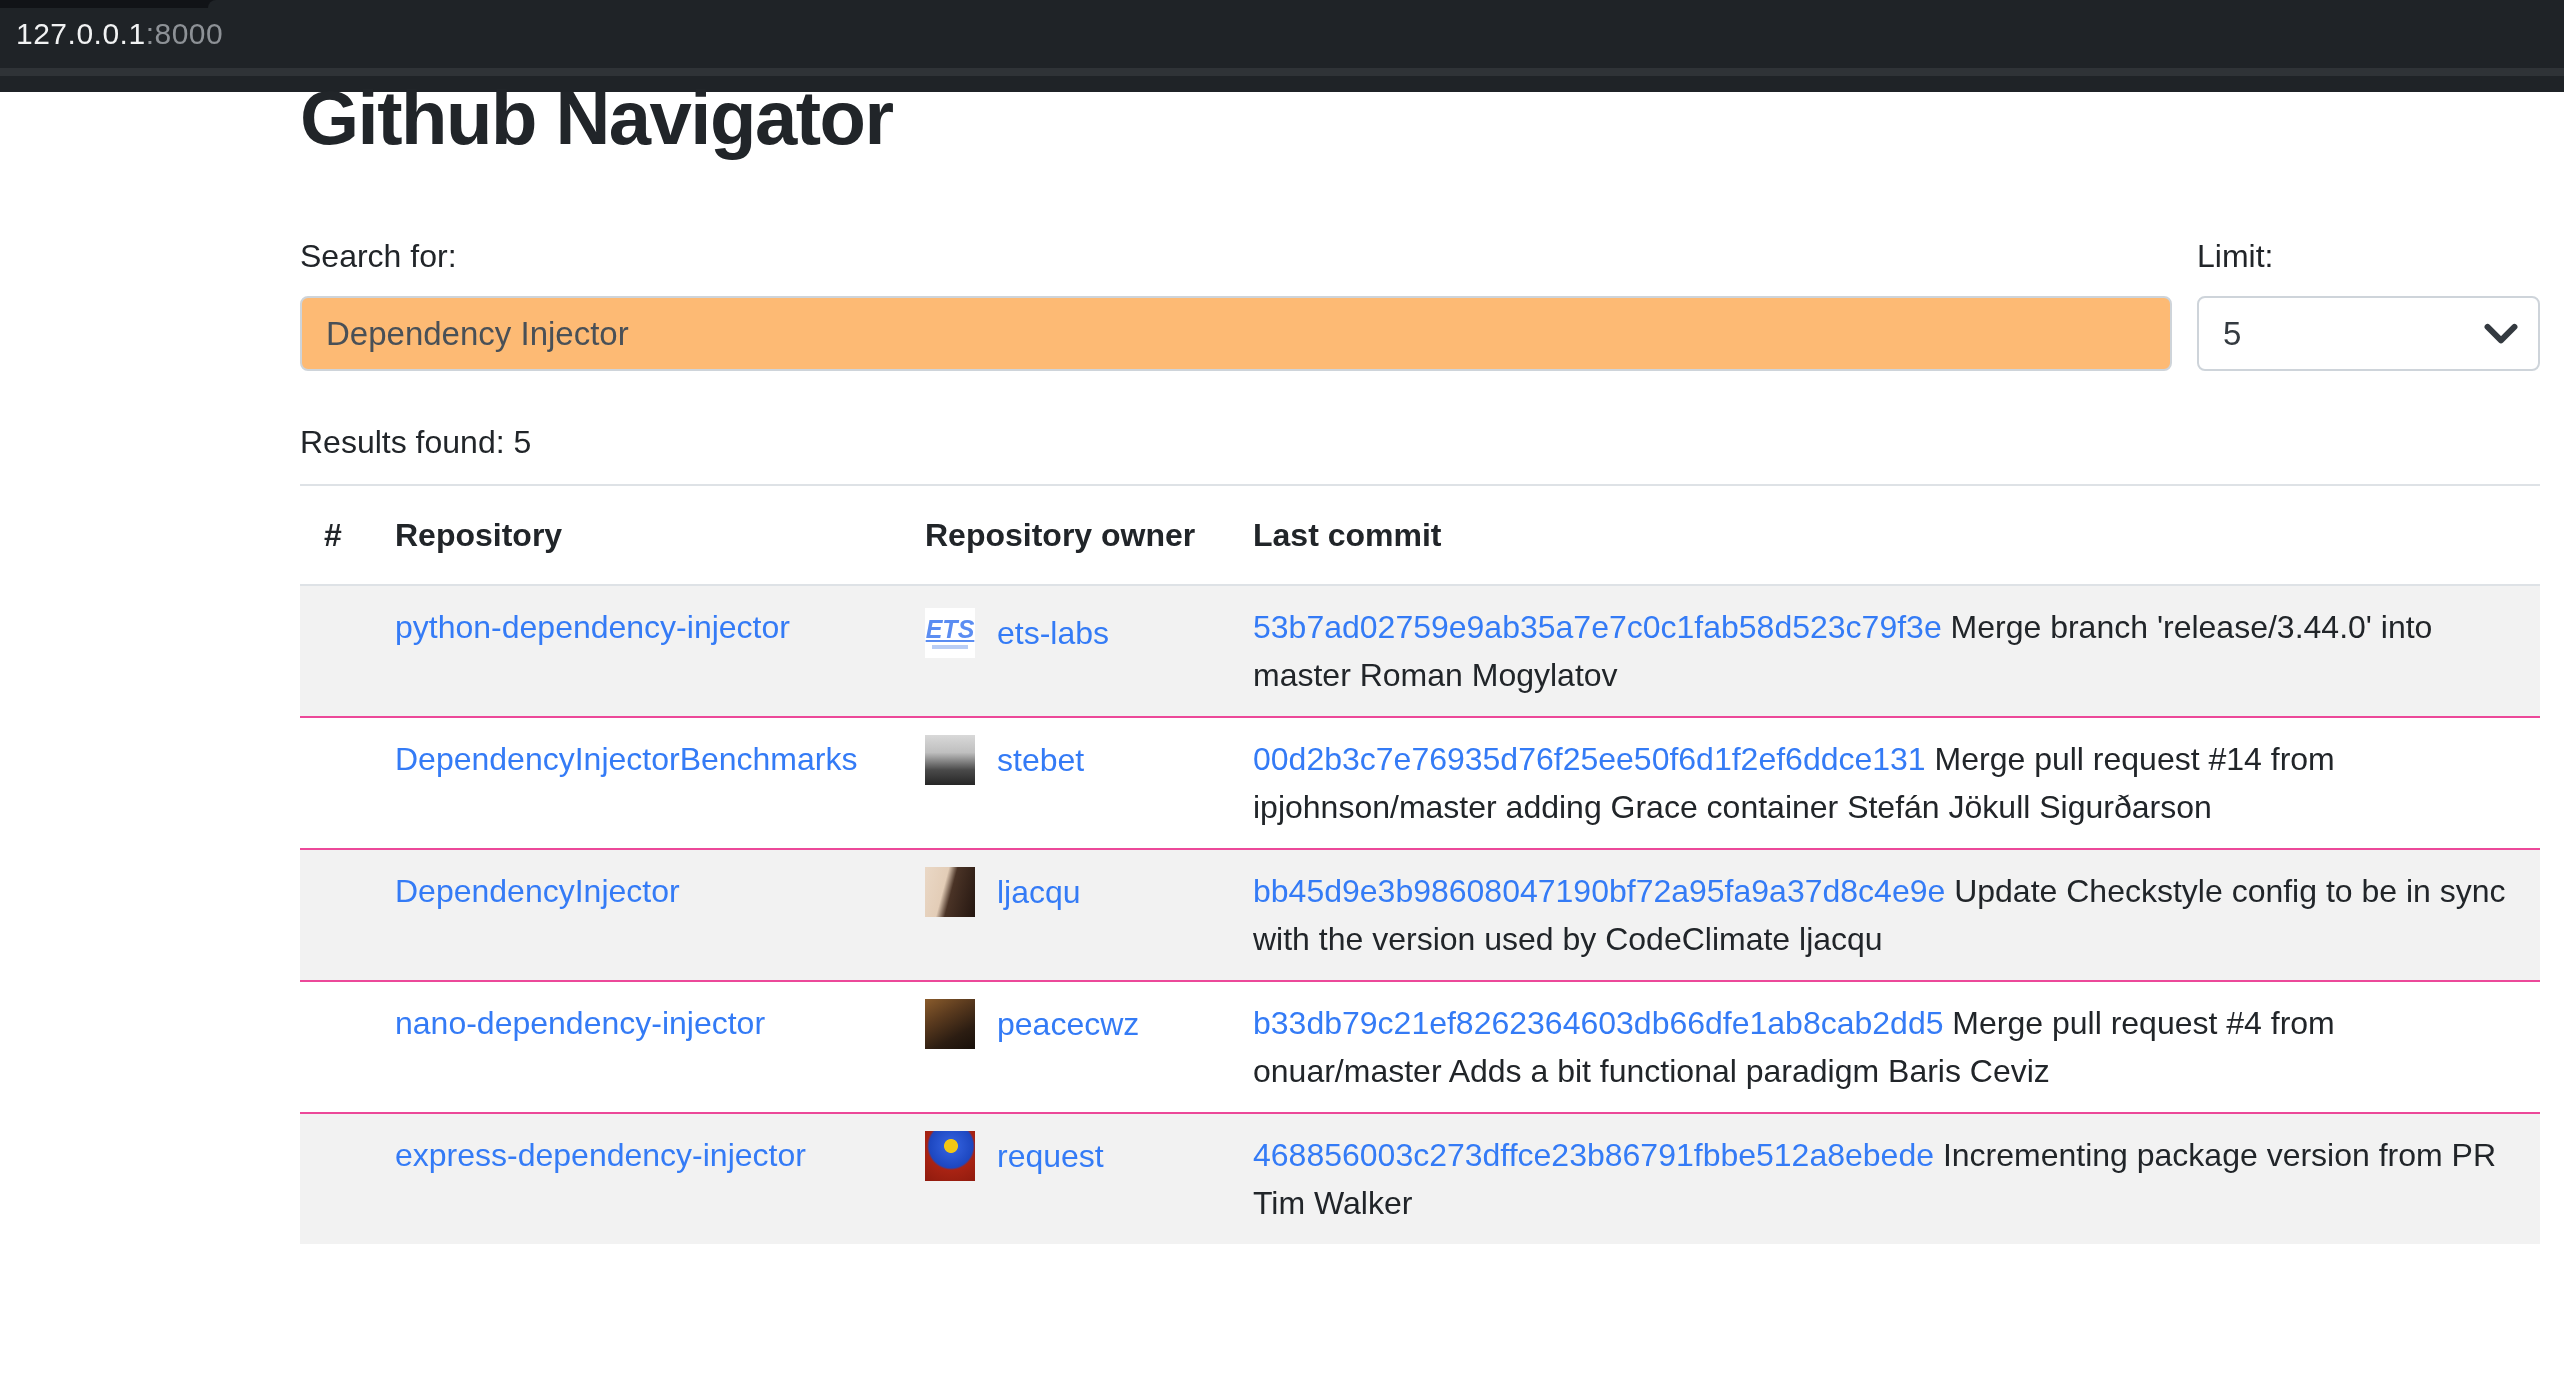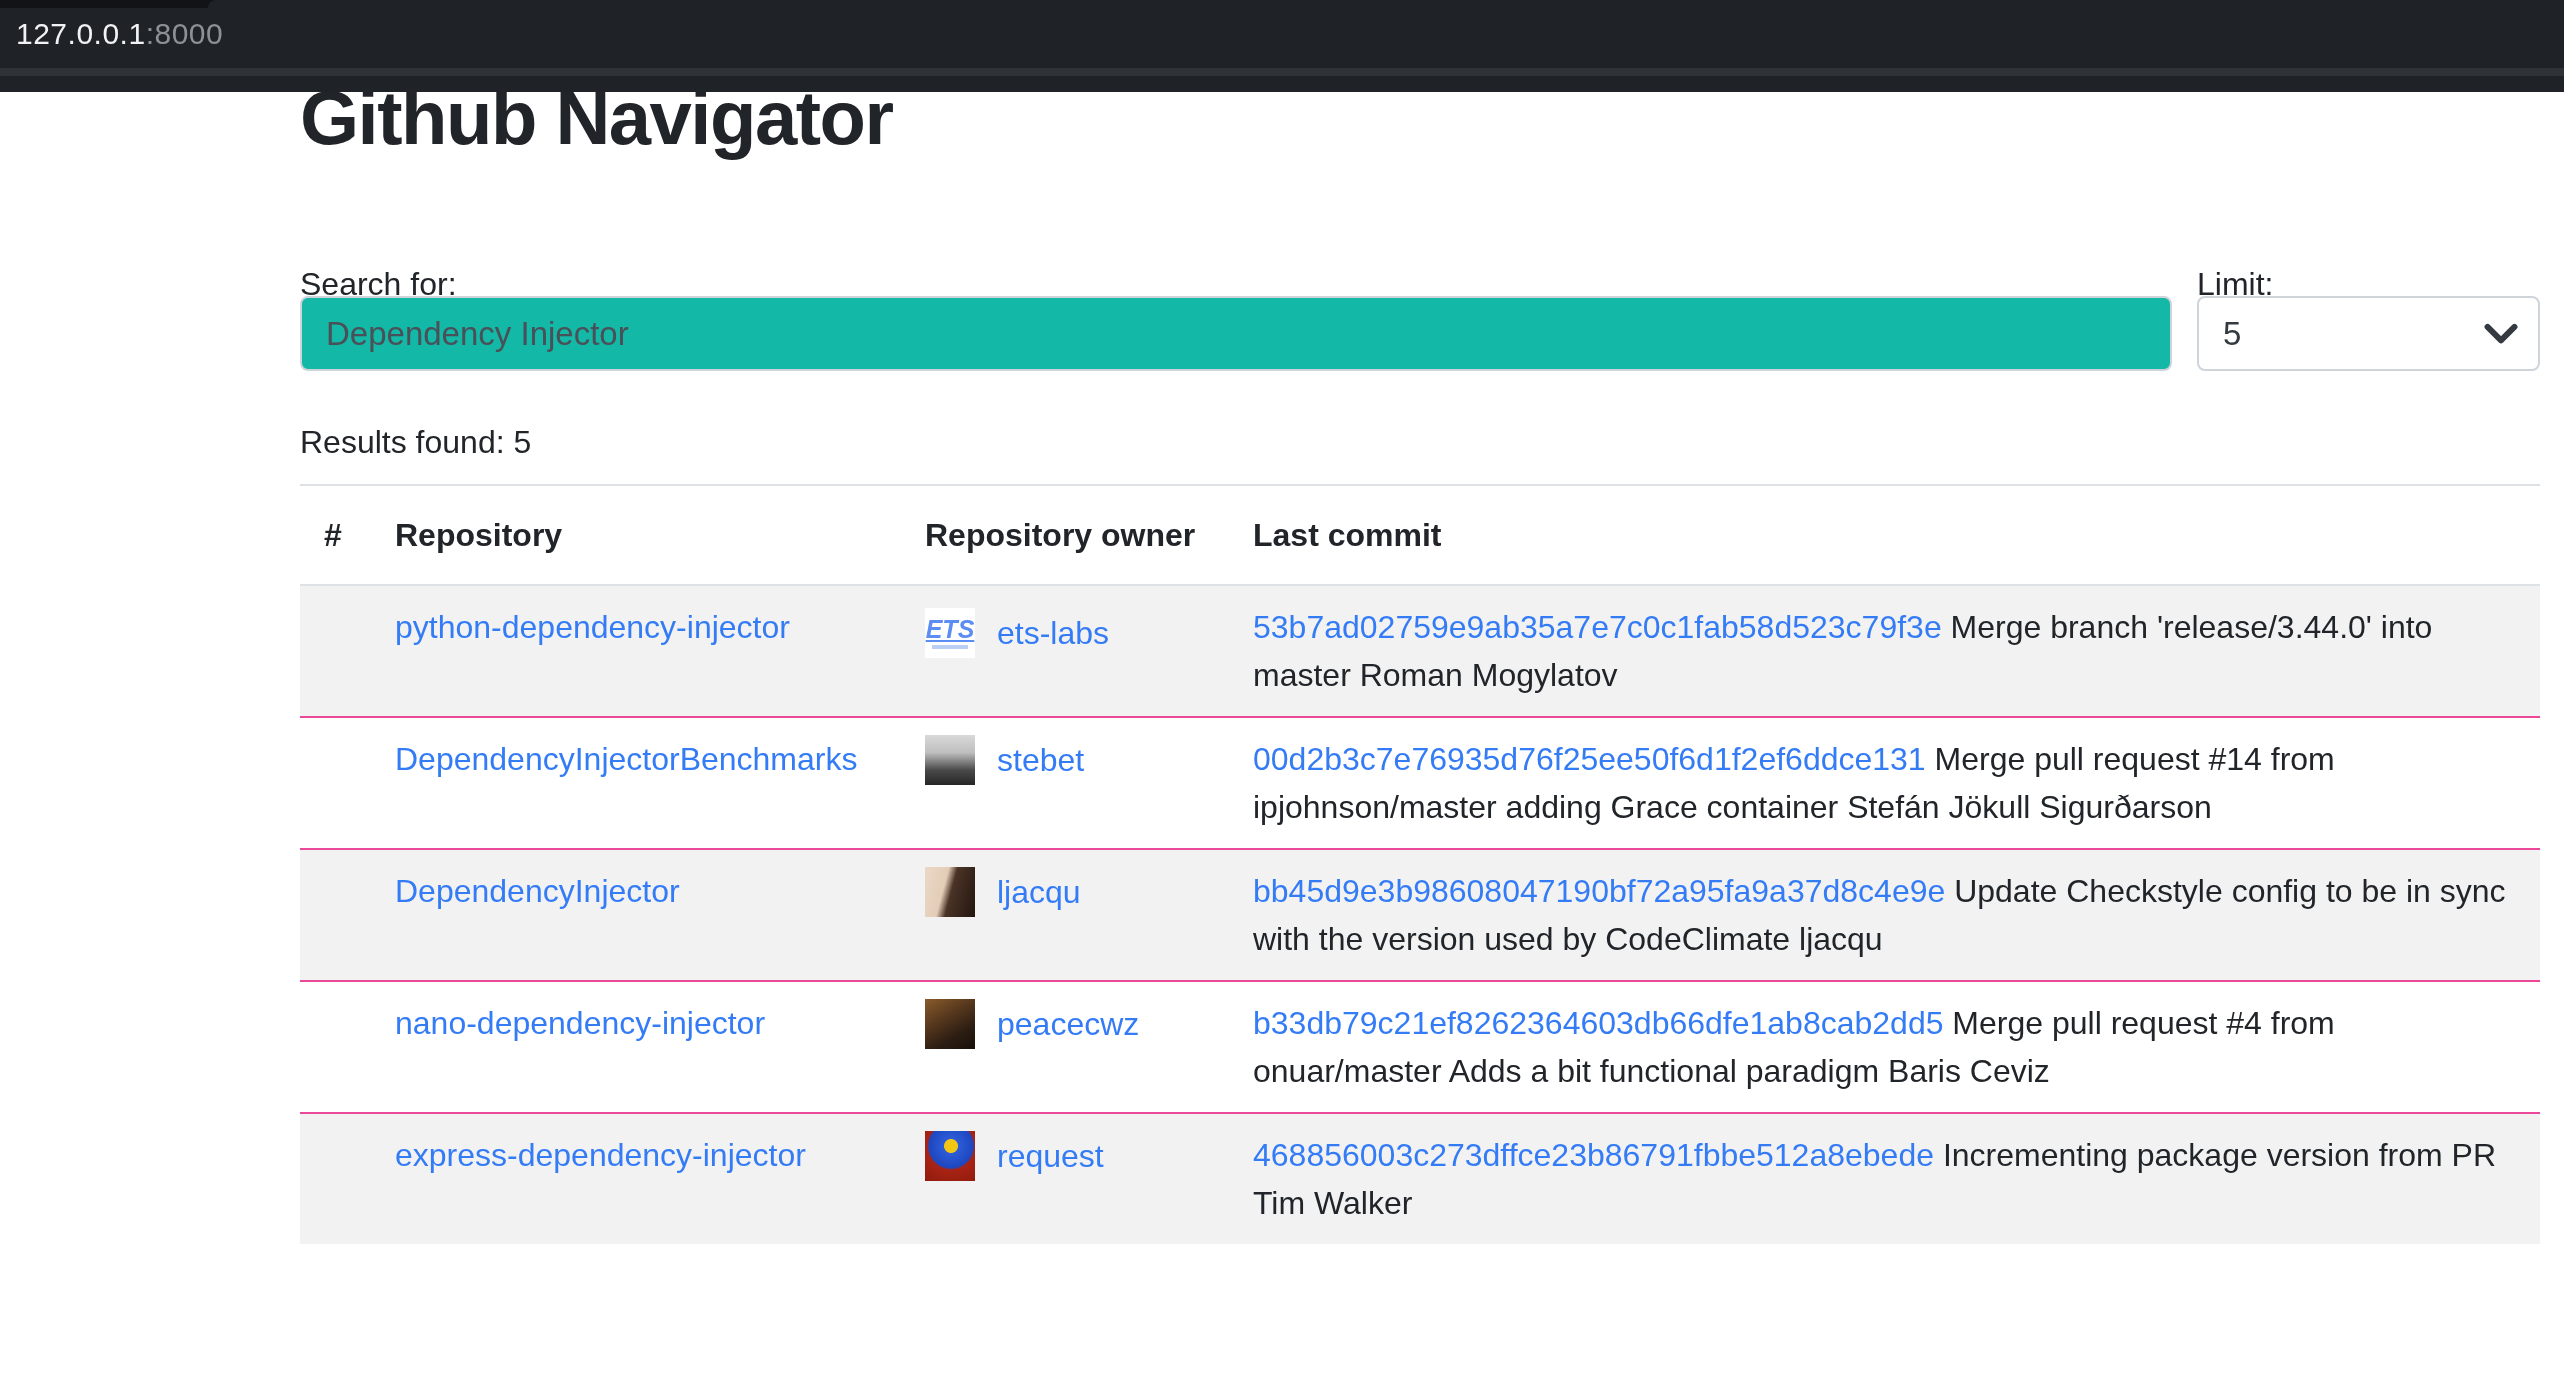--- a/index.html
+++ b/index.html
@@ -15,26 +15,26 @@
   .topbar-bottom { position:absolute; left:0; top:68px; width:2564px; height:8px; background:#2f3337; }
   .urlbar { position:absolute; left:16px; top:0; height:68px; display:flex; align-items:center;
             font-size:30px; letter-spacing:.5px; }
   .url-host { color:#f1f2f3; }
   .url-port { color:#8d9196; }
 
   
   .page-title { position:absolute; left:300px; top:74px; font-size:76px; font-weight:700;
                 color:#212529; letter-spacing:-1.5px; }
 
-  .field-label { position:absolute; font-size:32px; color:#212529;margin-top:28px; }
+  .field-label { position:absolute; font-size:32px; color:#212529; }
   .search-label { left:300px; top:238px; }
   .limit-label  { left:2197px; top:238px; }
 
   .search-input { position:absolute; left:300px; top:296px; width:1872px; height:75px;
-                  border:2px solid #ced4da; border-radius:8px; background:#14b8a6;
+                  border:2px solid #ced4da; border-radius:8px; background:#fdba74;
                   font-size:33px; color:#495057; padding:0 24px;
                   font-family:"Liberation Sans","DejaVu Sans",sans-serif; outline:none; }
 
   .select-wrap { position:absolute; left:2197px; top:296px; width:343px; height:75px; }
   .limit-select { width:100%; height:100%; border:2px solid #ced4da; border-radius:8px;
                   background:#fff; font-size:33px; color:#343a40; padding:0 70px 0 24px;
                   -webkit-appearance:none; appearance:none;
                   font-family:"Liberation Sans","DejaVu Sans",sans-serif; outline:none; }
   .select-caret { position:absolute; right:22px; top:27px; pointer-events:none; }
 

